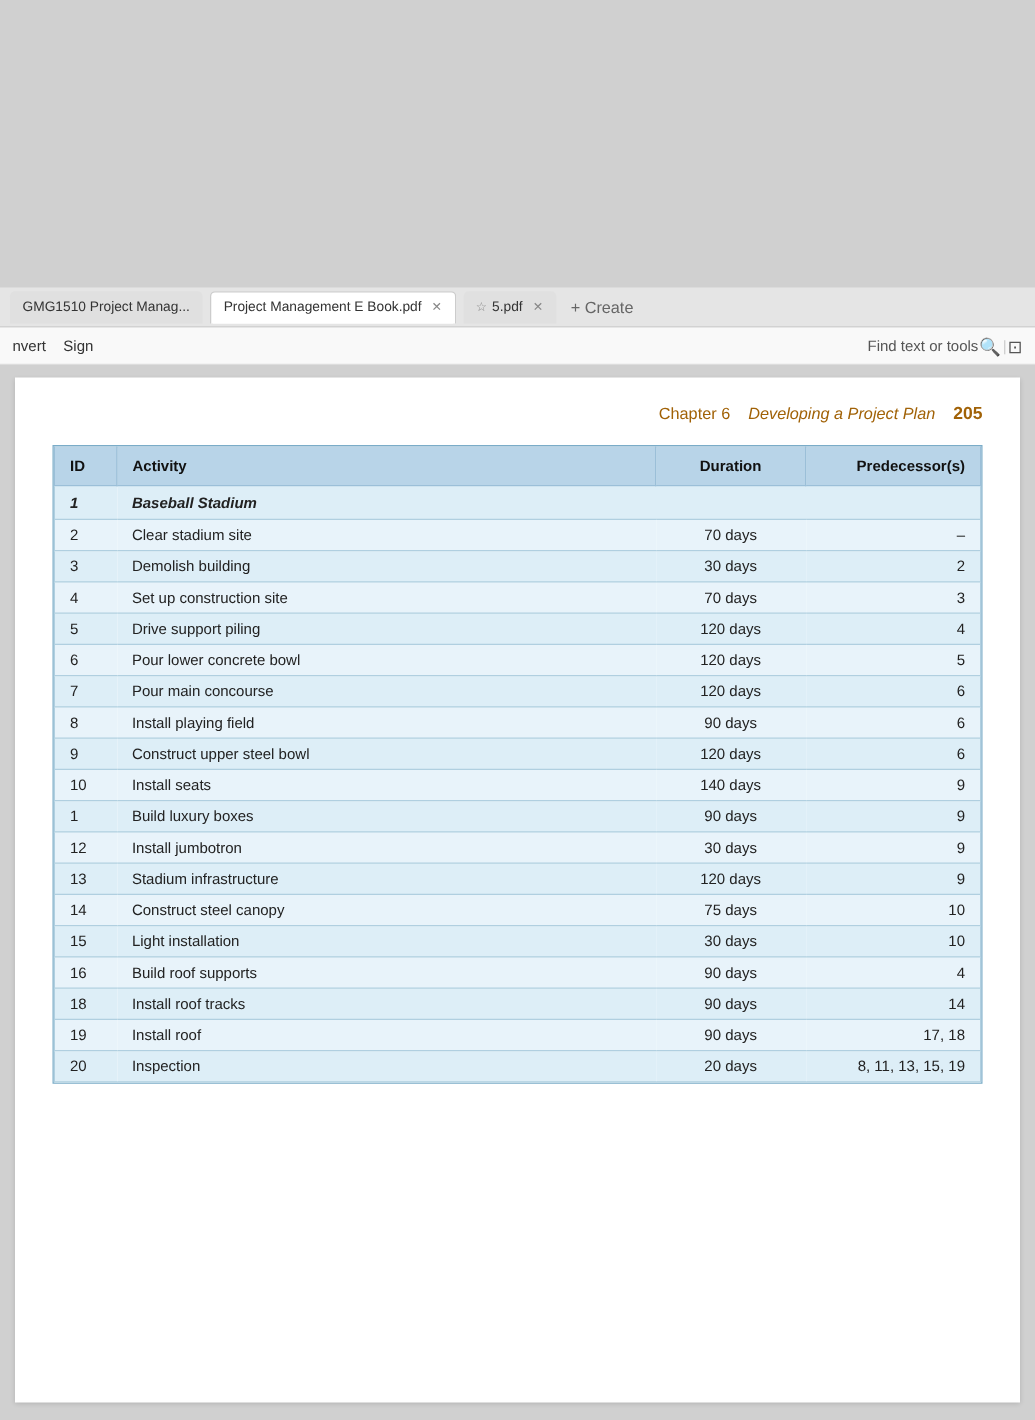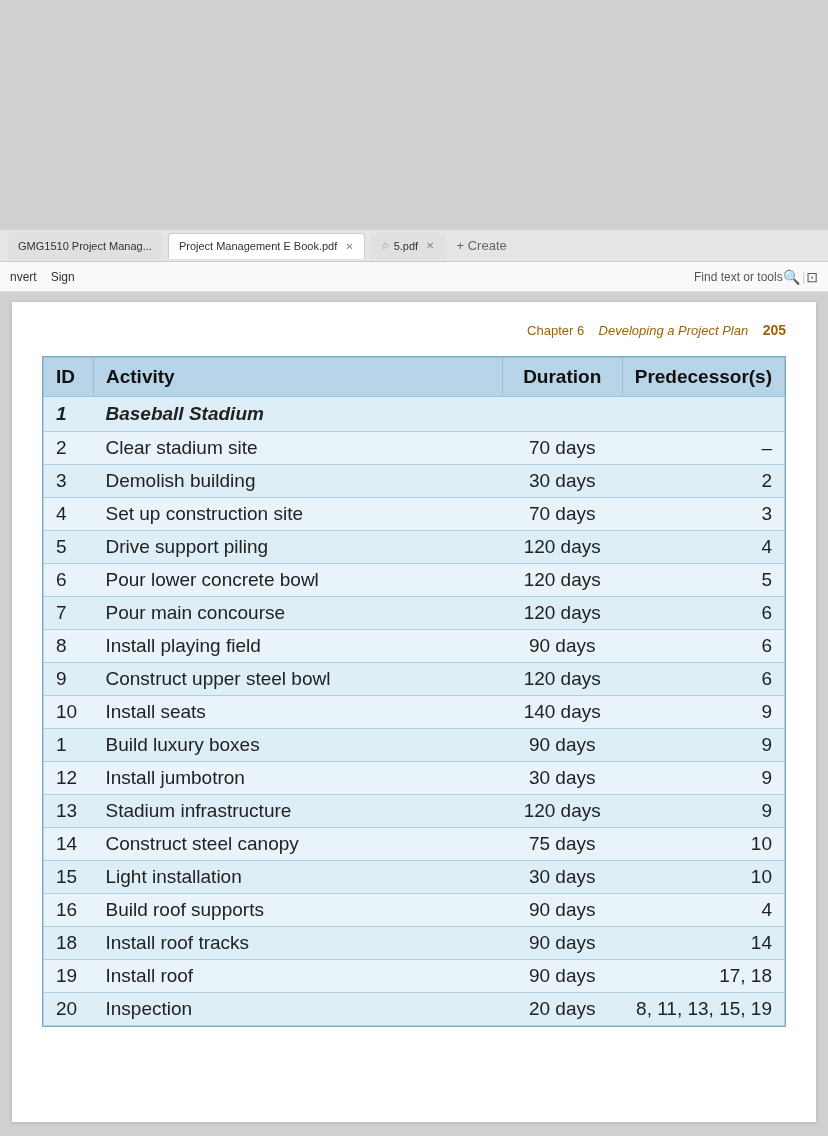--- a/index.html
+++ b/index.html
@@ -112,21 +112,21 @@
     .table-title span.table-num {
       color: #1a6ea0;
       font-weight: bold;
     }
     .table-title span.table-name {
       font-weight: bold;
     }
     table {
       width: 100%;
       border-collapse: collapse;
-      font-size: 19px;
+      font-size: 12px;
       padding-left: 31px;
     }
     table thead tr {
       background: #b8d4e8;
       border: 1px solid #7aacc8;
     }
     table thead th {
       padding: 8px 12px;
       text-align: left;
       font-weight: bold;
@@ -137,21 +137,21 @@
       width: 50px;
     }
     table thead th:nth-child(2) {
       width: auto;
     }
     table thead th:nth-child(3) {
       text-align: center;
       width: 120px;
     }
     table thead th:nth-child(4) {
-      text-align: center;
+      text-align: right;
       width: 140px;
     }
     table tbody tr {
       background: #e8f3fa;
       border: 1px solid #b0cfe0;
     }
     table tbody tr:nth-child(odd) {
       background: #ddeef7;
     }
     table tbody td {

